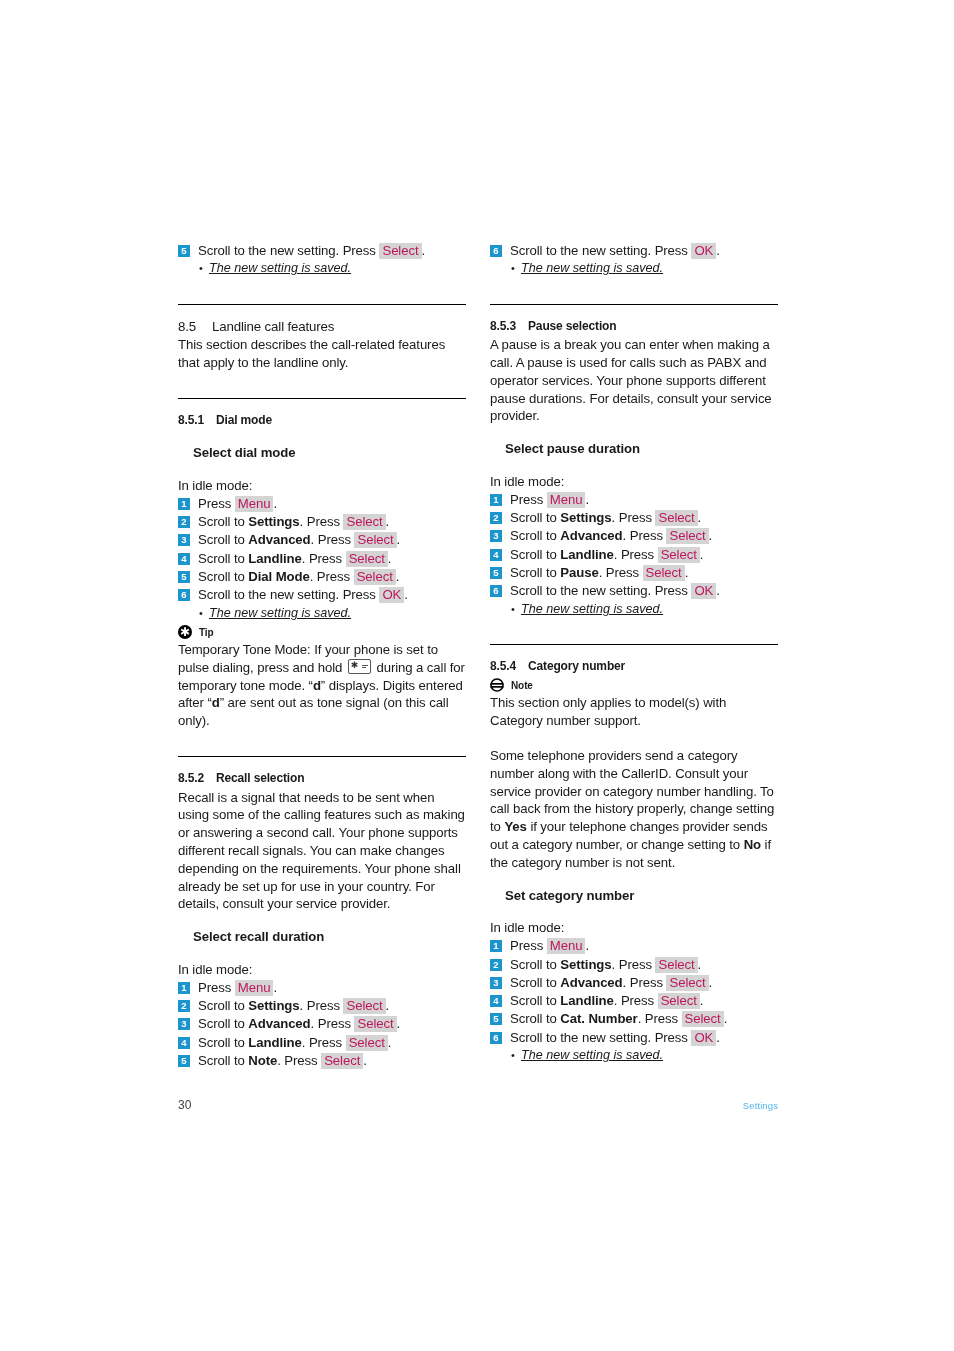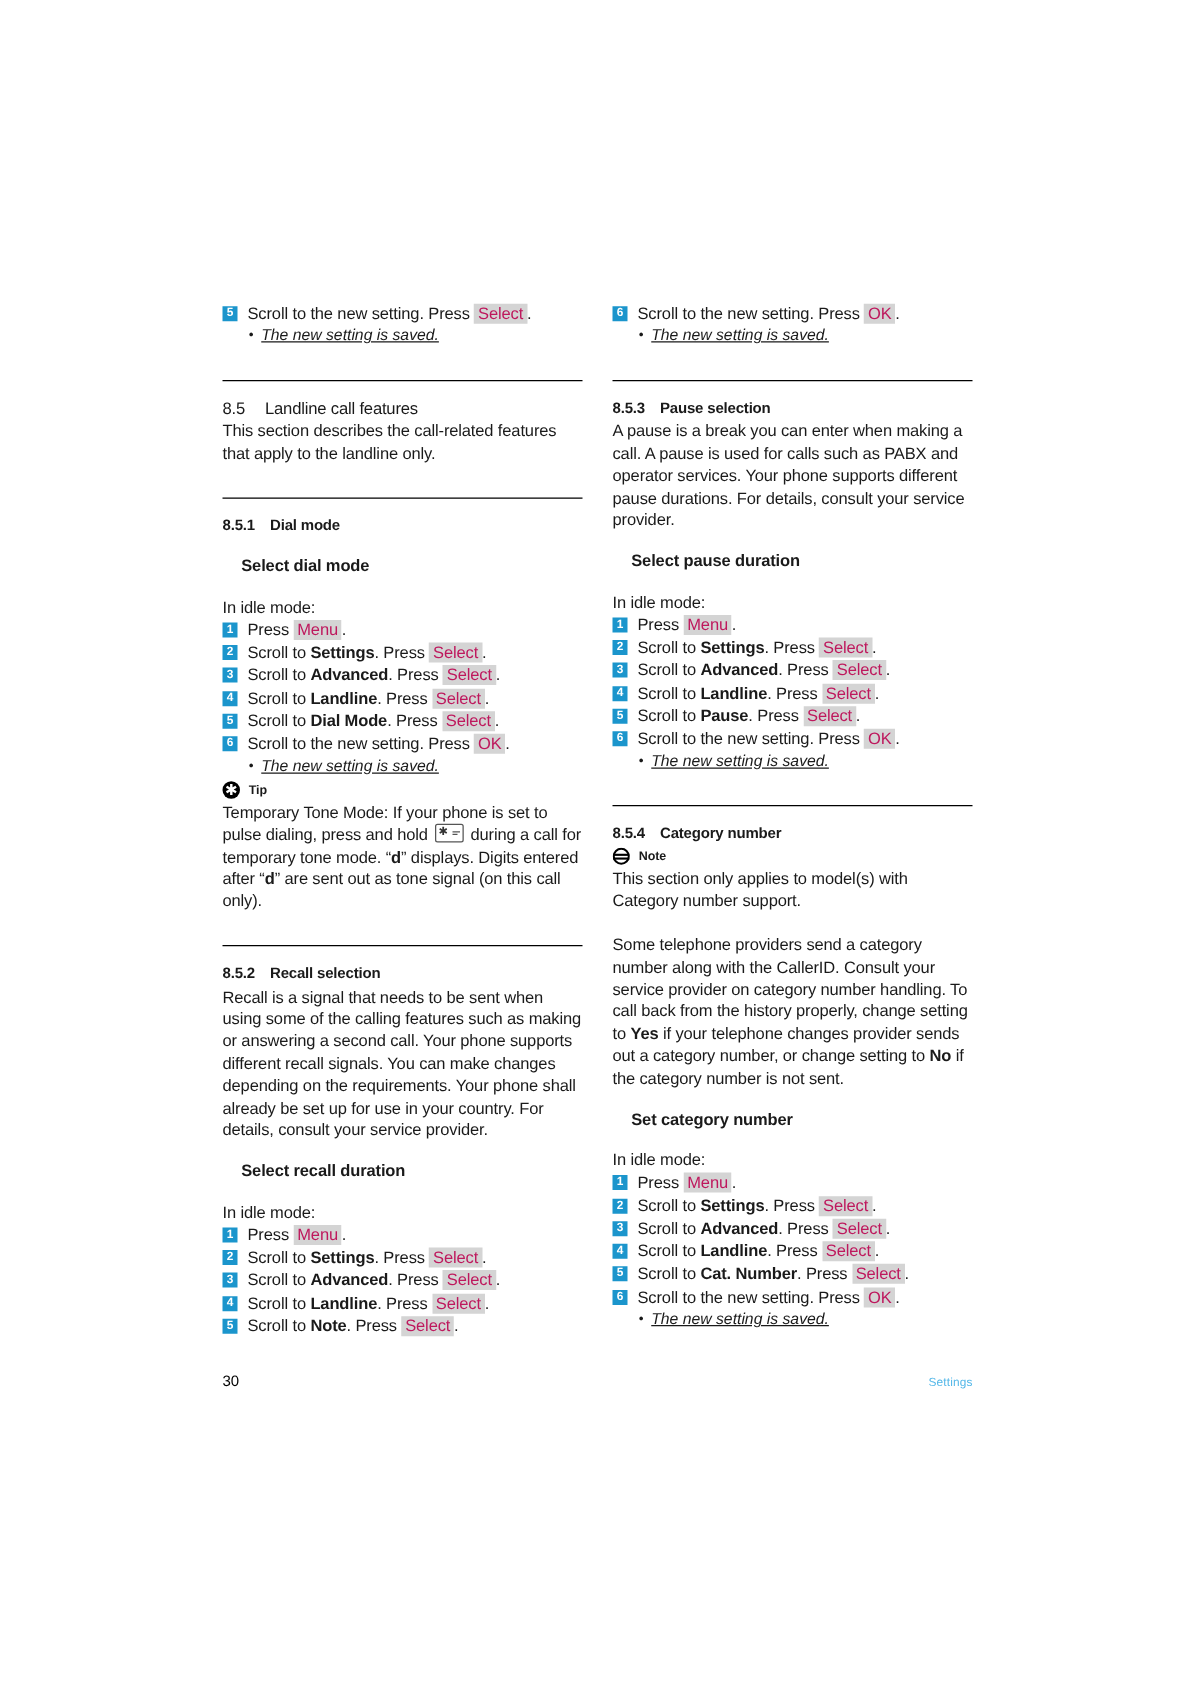--- a/index.html
+++ b/index.html
@@ -209,21 +209,21 @@
     position: absolute;
     left: 178px;
     top: 1098px;
     width: 600px;
     display: flex;
     justify-content: space-between;
     align-items: baseline;
   }
   .page-num {
     font-size: 12px;
-    color: #000000;
+    color: #404040;
     letter-spacing: 0px;
   }
   .footer-sec {
     font-size: 9.5px;
     color: #53b7e8;
     letter-spacing: 0.1px;
   }
   .gap-md { height: 17px; }
   .gap-lg { height: 26px; }
 </style>

